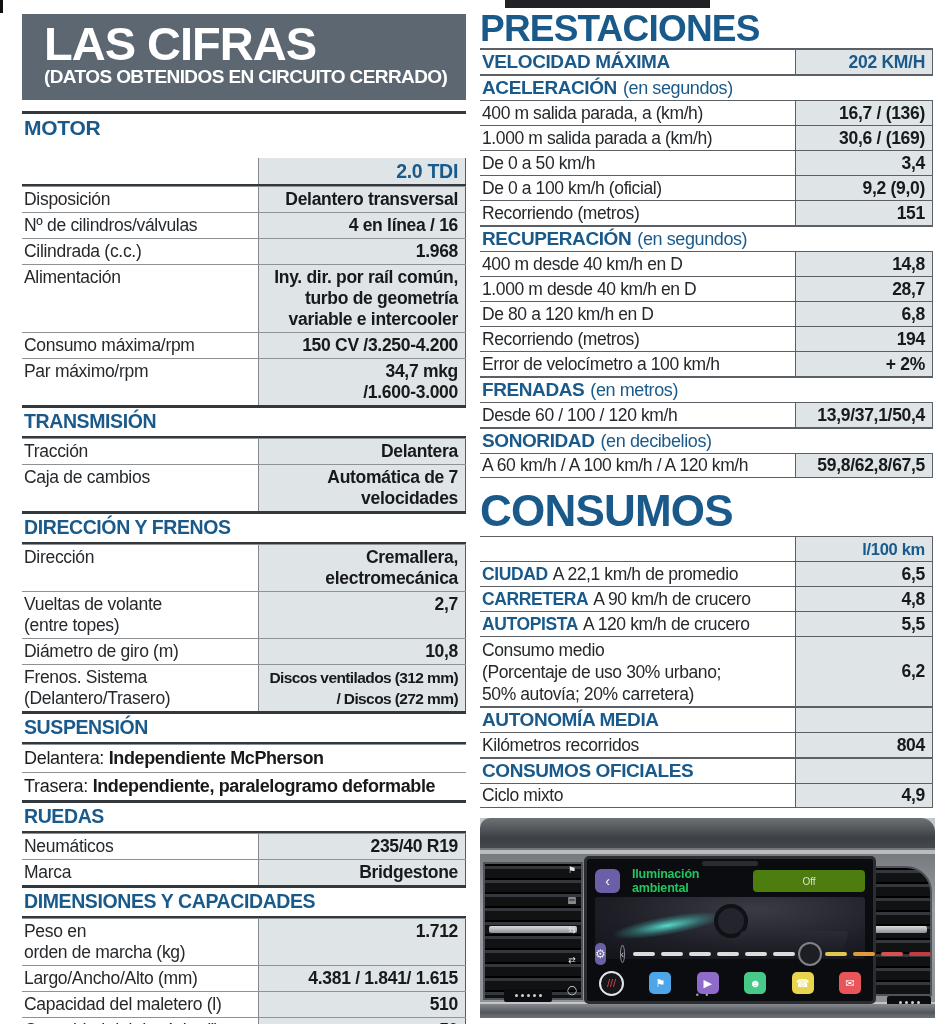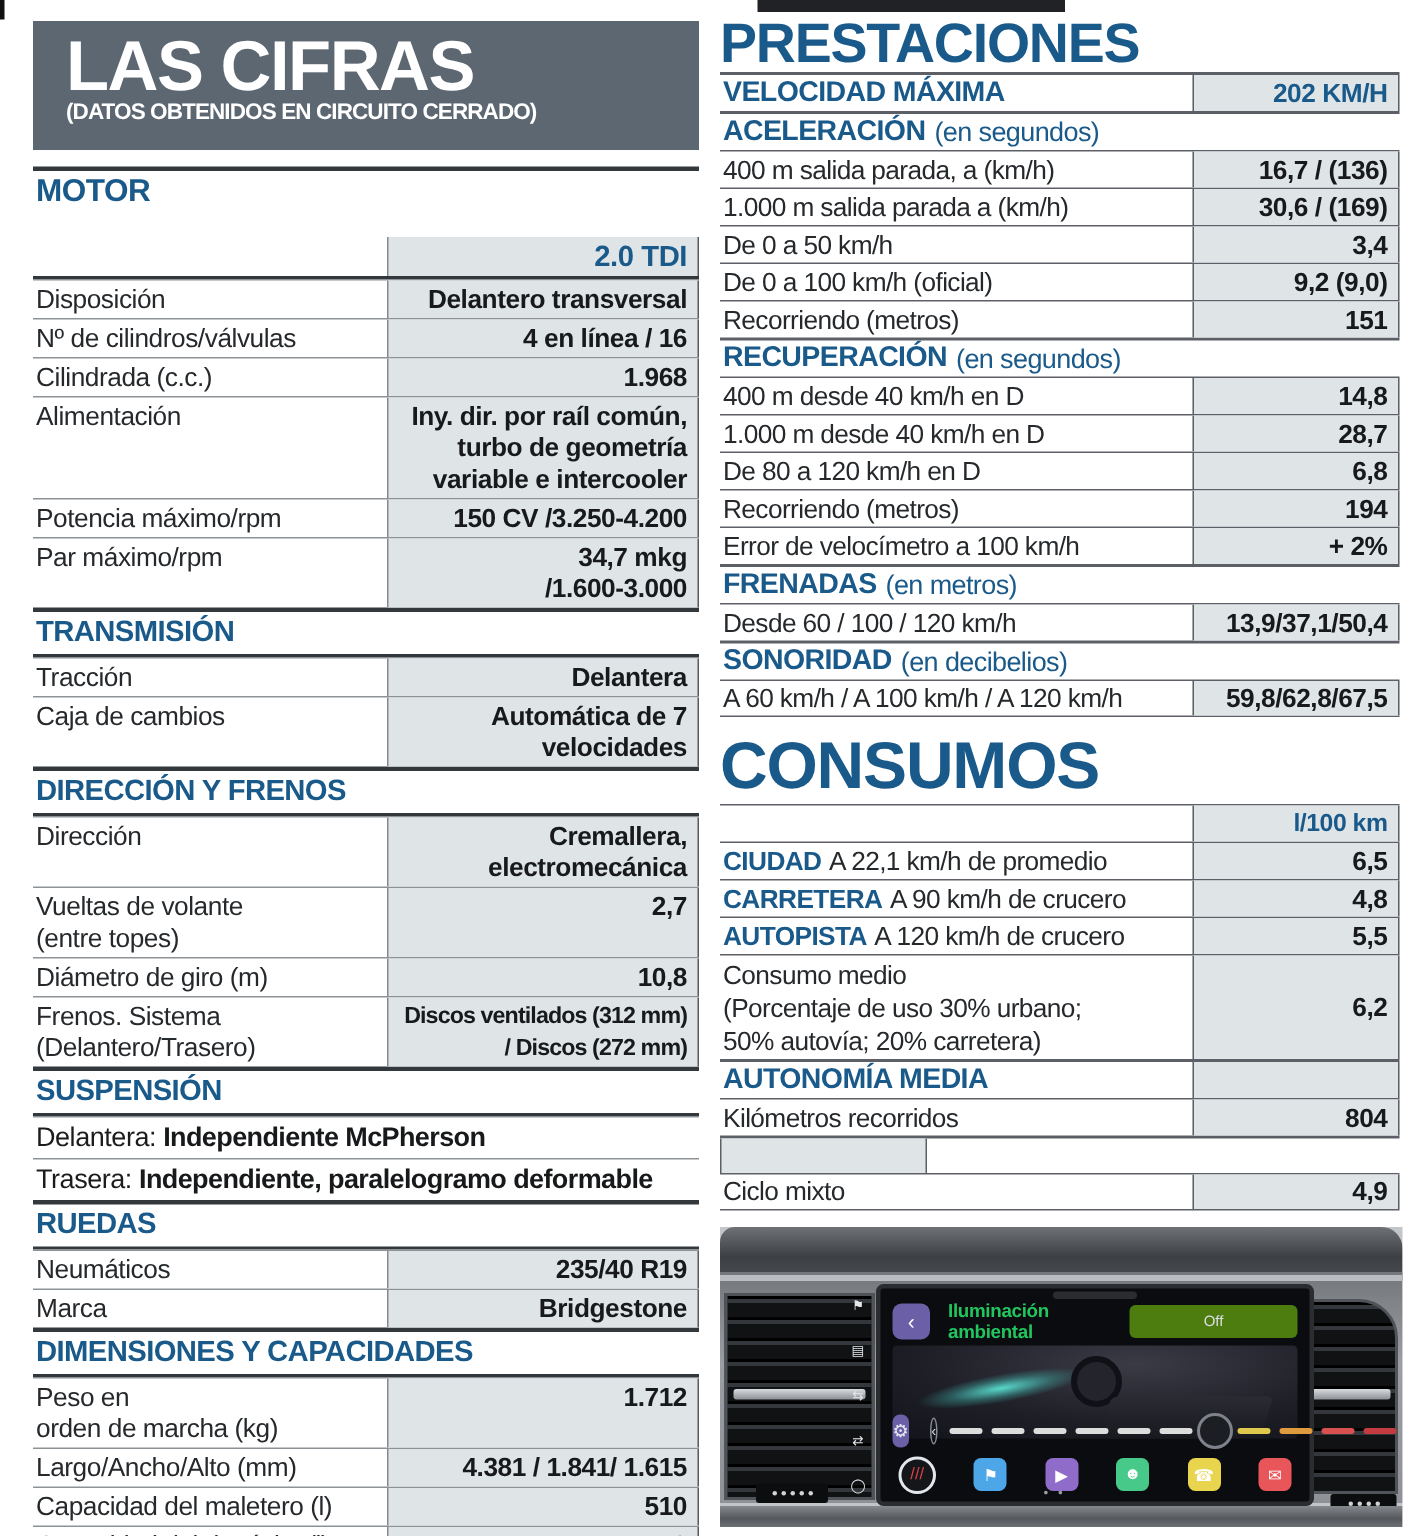--- a/index.html
+++ b/index.html
@@ -8,21 +8,21 @@
   #page { position:relative; width:948px; height:1024px; background:#fff; }
 
   
   .artifact-top { position:absolute; left:505px; top:0; width:205px; height:8px; background:#202225; }
   .artifact-corner { position:absolute; left:0; top:0; width:3px; height:13px; background:#111; }
 
   
   #left { position:absolute; left:22px; top:14px; width:444px; }
   .header-box { background:#5d6771; color:#fff; height:86px; padding:6px 8px 0 22px; }
   .header-box .t1 { font-size:47px; font-weight:700; letter-spacing:-1px; line-height:48px; white-space:nowrap; }
-  .header-box .t2 { font-size:15px; font-weight:700; letter-spacing:-0.6px; white-space:nowrap; margin-top:-2px; }
+  .header-box .t2 { font-size:19px; font-weight:700; letter-spacing:-0.6px; white-space:nowrap; margin-top:-2px; }
 
   .ltable { margin-top:11px; width:100%; }
   .lrow { display:flex; align-items:flex-start; border-top:1px solid #8d9296; min-height:26px; }
   .ltable > div:last-child { border-bottom:1.5px solid #565b60; }
   .lab { flex:0 0 236px; font-size:17.5px; letter-spacing:-0.3px; line-height:21px; padding:2px 4px 2px 2px; color:#26292c; }
   .val { flex:1; align-self:stretch; background:#dfe4e7; border-left:1px solid #85898d; border-right:1.5px solid #565b60;
          text-align:right; font-weight:700; font-size:17.5px; letter-spacing:-0.3px; line-height:21px; padding:2px 7px 2px 2px; color:#17191b; }
   .pre { white-space:pre-line; }
   .small { font-size:15.5px; letter-spacing:-0.6px; }
   .sec { border-top:3px solid #33383c; border-bottom:2px solid #33383c; color:#1a5a8a; font-weight:700;
@@ -122,21 +122,21 @@
           <div class="lab">Cilindrada (c.c.)</div>
           <div class="val">1.968</div>
         </div>
       <div class="lrow">
           <div class="lab">Alimentación</div>
           <div class="val pre">Iny. dir. por raíl común,
 turbo de geometría
 variable e intercooler</div>
         </div>
       <div class="lrow">
-          <div class="lab">Potencia máximo/rpm</div>
+          <div class="lab">Consumo máxima/rpm</div>
           <div class="val">150 CV /3.250-4.200</div>
         </div>
       <div class="lrow">
           <div class="lab">Par máximo/rpm</div>
           <div class="val pre">34,7 mkg
 /1.600-3.000</div>
         </div>
       <div class="sec">TRANSMISIÓN</div>
       <div class="lrow">
           <div class="lab">Tracción</div>
@@ -317,20 +317,21 @@
         </div>
       <div class="rrow rhead">
           <div class="rlab">AUTONOMÍA MEDIA</div>
           <div class="rval"></div>
         </div>
       <div class="rrow">
           <div class="rlab">Kilómetros recorridos</div>
           <div class="rval">804</div>
         </div>
       <div class="rrow rhead">
+          <div class="rlab">CONSUMOS OFICIALES</div>
           <div class="rval"></div>
         </div>
       <div class="rrow">
           <div class="rlab">Ciclo mixto</div>
           <div class="rval">4,9</div>
         </div>
     </div>
   </div>
 
   <div id="photo">

